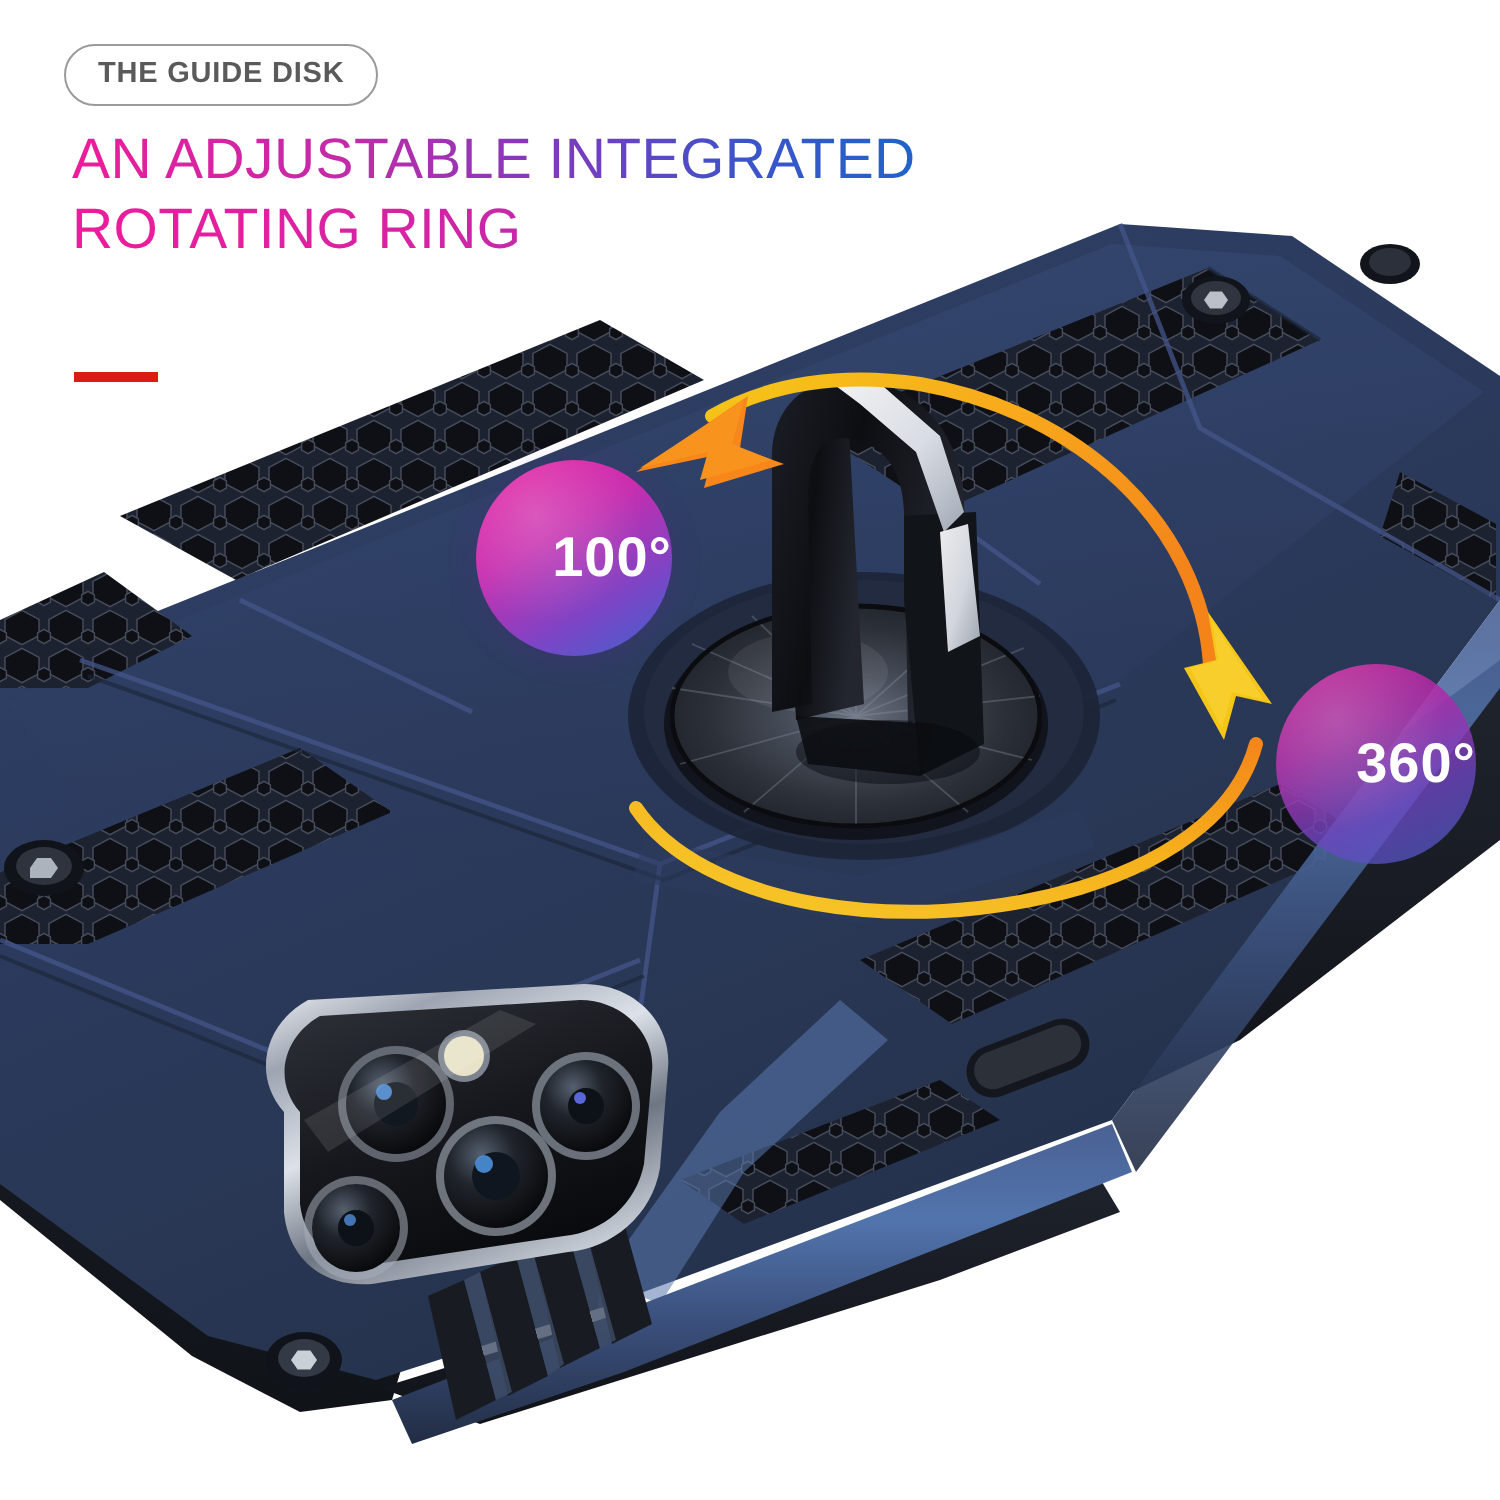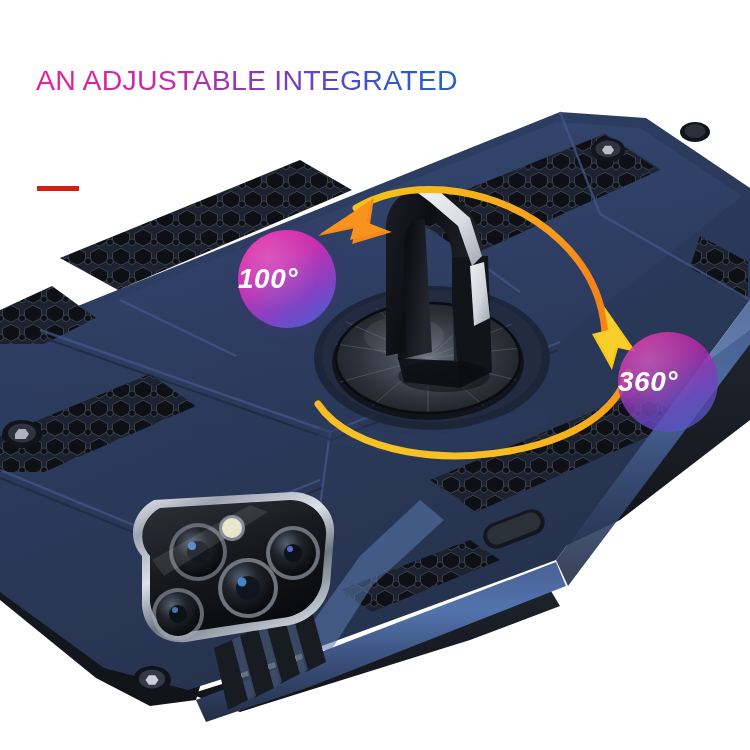--- a/index.html
+++ b/index.html
@@ -76,40 +76,39 @@
 
   
   #artwork { position: absolute; inset: 0; z-index: 10; }
 
   
   .deg-bubble {
     position: absolute;
     border-radius: 50%;
     display: flex;
     align-items: center;
-    justify-content: flex-start;
+    justify-content: flex-end;
     color: #ffffff;
     font-weight: bold;
     letter-spacing: 0.5px;
     z-index: 50;
-    font-style: italic;
   }
   #bubble-100 {
     left: 238px;
     top: 230px;
     width: 98px;
     height: 98px;
     font-size: 28px;
     background:
       radial-gradient(circle at 30% 28%, rgba(255,255,255,0.22) 0%, rgba(255,255,255,0) 55%),
       linear-gradient(150deg, #E81C9E 0%, #C72CAE 38%, #7A46C6 72%, #3F63CE 100%);
     box-shadow: 0 2px 14px rgba(90,40,140,0.30);
   }
   #bubble-360 {
-    left: 618px;
+    left: 638px;
     top: 332px;
     width: 100px;
     height: 100px;
     font-size: 28px;
     background:
       radial-gradient(circle at 30% 28%, rgba(255,255,255,0.20) 0%, rgba(255,255,255,0) 55%),
       linear-gradient(155deg, rgba(214,28,152,0.88) 0%, rgba(176,40,168,0.85) 36%, rgba(108,70,192,0.80) 68%, rgba(70,96,200,0.72) 100%);
   }
 
   #arcs { position: absolute; inset: 0; z-index: 45; pointer-events: none; }
@@ -428,20 +427,24 @@
     </g>
   </svg>
 
   <div class="deg-bubble" id="bubble-100">
     <span>100°</span>
   </div>
   <div class="deg-bubble" id="bubble-360">
     <span>360°</span>
   </div>
 
+  <div class="badge-pill">
+    <span>THE GUIDE DISK</span>
+  </div>
 
   <div class="headline">
     <span class="ln ln1">AN ADJUSTABLE INTEGRATED</span>
+    <span class="ln ln3">ROTATING RING</span>
   </div>
 
   <div class="rule-accent"></div>
 
 </div>
 
 </body></html>

